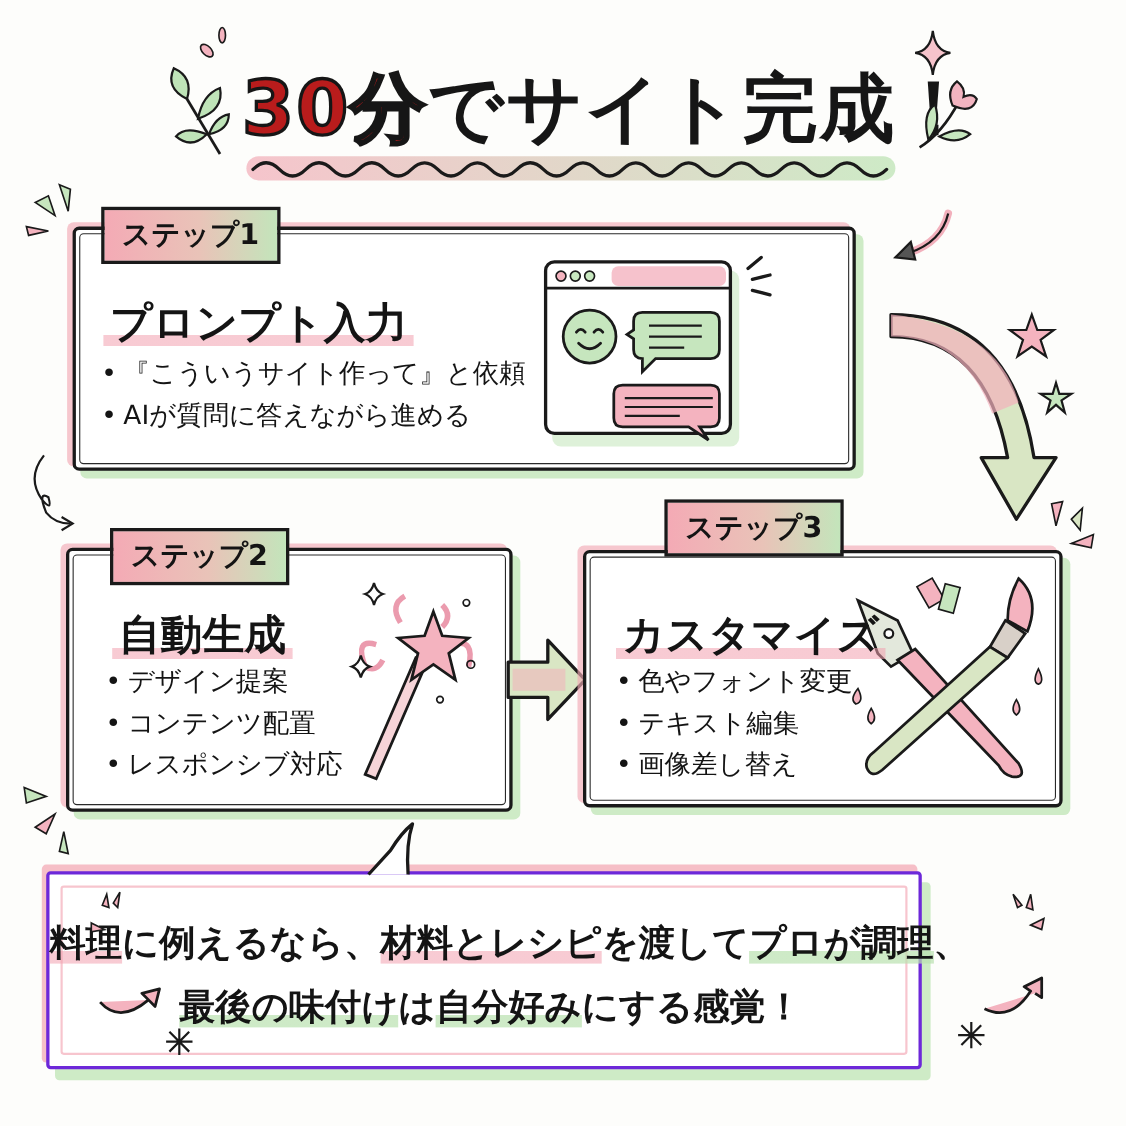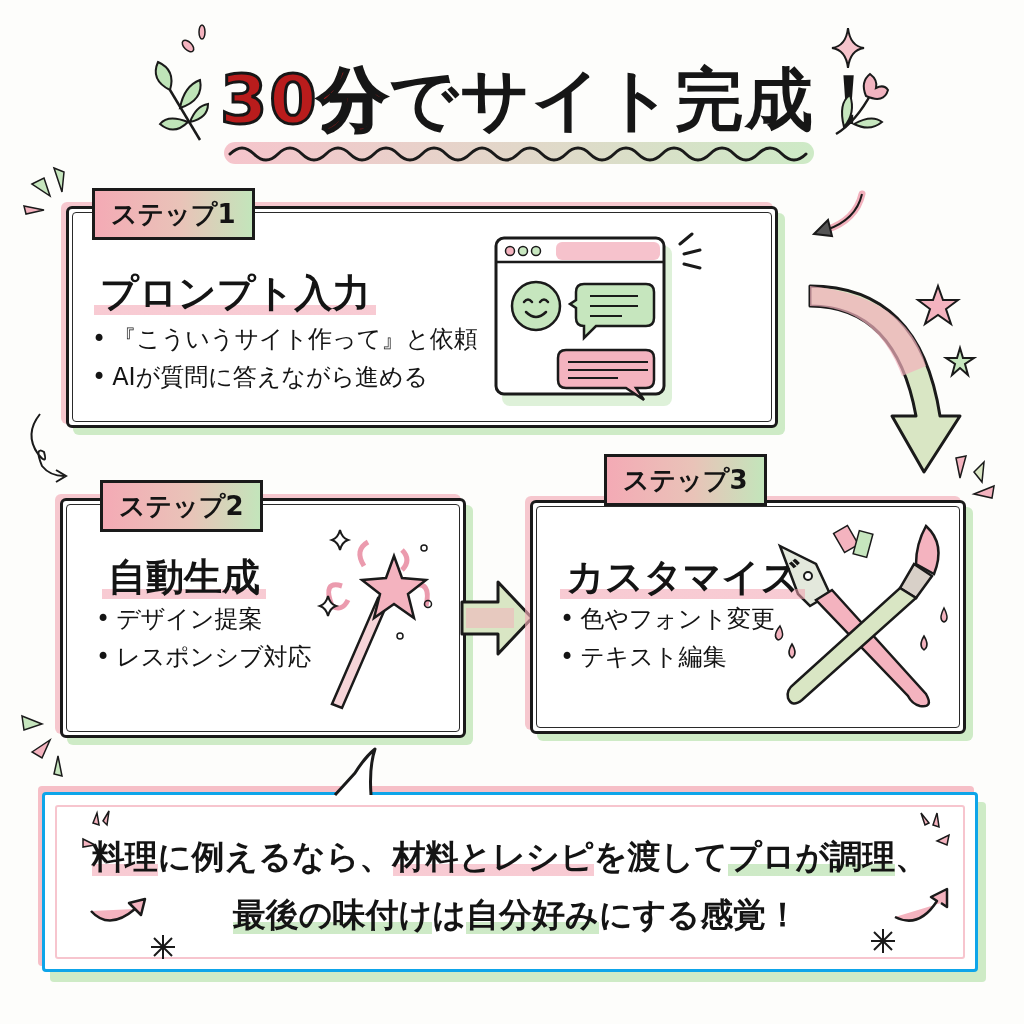--- a/index.html
+++ b/index.html
@@ -37,22 +37,22 @@
     position: absolute; font-size: 38px; font-weight: bold; white-space: nowrap; z-index: 2;
     background: linear-gradient(transparent 72%, rgba(242,160,175,.55) 72%, rgba(242,160,175,.55) 92%, transparent 92%);
     padding: 0 6px;
   }
   .bullets { position: absolute; list-style: none; z-index: 2; }
   .bullets li { font-size: 24px; line-height: 38px; white-space: nowrap; }
   .bullets li::before { content: "•"; margin-right: 6px; }
 
   
   .summary {
-    position: absolute; left: 42px; top: 792px; width: 936px; height: 180px;
-    border: 3px solid #0ea5e9; background: #fff; border-radius: 4px;
+    position: absolute; left: 42px; top: 792px; width: 796px; height: 180px;
+    border: 3px solid #6d28d9; background: #fff; border-radius: 4px;
     box-shadow: -4px -6px 0 rgba(243,170,182,.75), 8px 10px 0 rgba(190,228,180,.75);
   }
   .summary::before {
     content: ""; position: absolute; left: 10px; right: 10px; top: 10px; bottom: 10px;
     border: 2px solid rgba(240,150,165,.55); border-radius: 3px;
   }
   .summary-line {
     position: absolute; width: 100%; text-align: center; font-size: 33px; font-weight: bold;
     white-space: nowrap;
   }
@@ -150,20 +150,21 @@
 <svg width="50" height="70" style="left:24px;top:410px;">
   <path d="M16 4 Q0 24 14 44 Q24 56 20 42 Q10 36 18 56 Q26 66 40 66" fill="none" stroke="#1a1a1a" stroke-width="2"></path>
   <path d="M32 60 L42 66 L32 72" fill="none" stroke="#1a1a1a" stroke-width="2"></path>
 </svg>
 
 <div class="box" style="left:60px;top:498px;width:406px;height:240px;"></div>
 <div class="step-tag" style="left:100px;top:480px;">ステップ2</div>
 <div class="step-heading" style="left:102px;top:552px;">自動生成</div>
 <ul class="bullets" style="left:96px;top:600px;">
   <li>デザイン提案</li>
+  <li>コンテンツ配置</li>
   <li>レスポンシブ対応</li>
 </ul>
 <svg width="130" height="180" style="left:312px;top:526px;">
   <path d="M52 40 q-10 -16 4 -24 M90 24 q10 10 0 20 M100 60 q20 -6 14 20 M30 60 q-20 -6 -10 20 q10 6 16 -6" fill="none" stroke="#e78aa0" stroke-width="5" opacity=".85"></path>
   <path d="M20 178 L66 72 L76 76 L30 182z" fill="#f6d4d8" stroke="#1a1a1a" stroke-width="2.5"></path>
   <path d="M82 30 L90 52 L114 54 L96 68 L102 92 L82 78 L62 92 L68 68 L50 54 L74 52z" fill="#f4b3bf" stroke="#1a1a1a" stroke-width="2.5"></path>
   <path d="M28 4 q2 8 8 10 q-6 2 -8 10 q-2 -8 -8 -10 q6 -2 8 -10z" fill="#fff" stroke="#1a1a1a" stroke-width="2"></path>
   <path d="M16 70 q2 8 8 10 q-6 2 -8 10 q-2 -8 -8 -10 q6 -2 8 -10z" fill="#fff" stroke="#1a1a1a" stroke-width="2"></path>
   <circle cx="112" cy="22" r="3" fill="none" stroke="#1a1a1a" stroke-width="1.5"></circle>
   <circle cx="116" cy="78" r="3.5" fill="none" stroke="#1a1a1a" stroke-width="1.5"></circle>
@@ -174,20 +175,21 @@
   <path d="M0 22 H36 V2 L70 38 L36 74 V54 H0z" fill="#d9e6c4" stroke="#1a1a1a" stroke-width="3" stroke-linejoin="round"></path>
   <path d="M4 28 H52 V48 H4z" fill="#f2b0bc" opacity=".55"></path>
 </svg>
 
 <div class="box" style="left:530px;top:500px;width:436px;height:234px;"></div>
 <div class="step-tag" style="left:556px;top:454px;margin-left:48px;">ステップ3</div>
 <div class="step-heading" style="left:560px;top:552px;">カスタマイズ</div>
 <ul class="bullets" style="left:560px;top:600px;">
   <li>色やフォント変更</li>
   <li>テキスト編集</li>
+  <li>画像差し替え</li>
 </ul>
 <svg width="180" height="190" style="left:776px;top:524px;">
   <rect x="62" y="4" width="16" height="22" fill="#f4b3bf" stroke="#1a1a1a" stroke-width="1.5" transform="rotate(-30 70 15)"></rect>
   <rect x="80" y="8" width="14" height="24" fill="#c6e6be" stroke="#1a1a1a" stroke-width="1.5" transform="rotate(15 87 20)"></rect>
   <path d="M4 22 L40 40 L54 70 L34 82 L22 70z" fill="#e3e8dc" stroke="#1a1a1a" stroke-width="2.5"></path>
   <circle cx="32" cy="52" r="4" fill="#fff" stroke="#1a1a1a" stroke-width="2"></circle>
   <path d="M40 76 L56 66 L150 170 Q158 184 144 182 Q136 180 132 172z" fill="#f4b3bf" stroke="#1a1a1a" stroke-width="2.5"></path>
   <path d="M150 2 Q170 20 158 50 L140 40 Q140 20 150 2z" fill="#f4b3bf" stroke="#1a1a1a" stroke-width="2.5"></path>
   <path d="M138 40 L156 52 L140 74 L124 64z" fill="#d8d0c8" stroke="#1a1a1a" stroke-width="2.5"></path>
   <path d="M124 64 L140 74 L26 176 Q16 184 12 174 Q10 166 18 160z" fill="#d9e6c4" stroke="#1a1a1a" stroke-width="2.5"></path>

